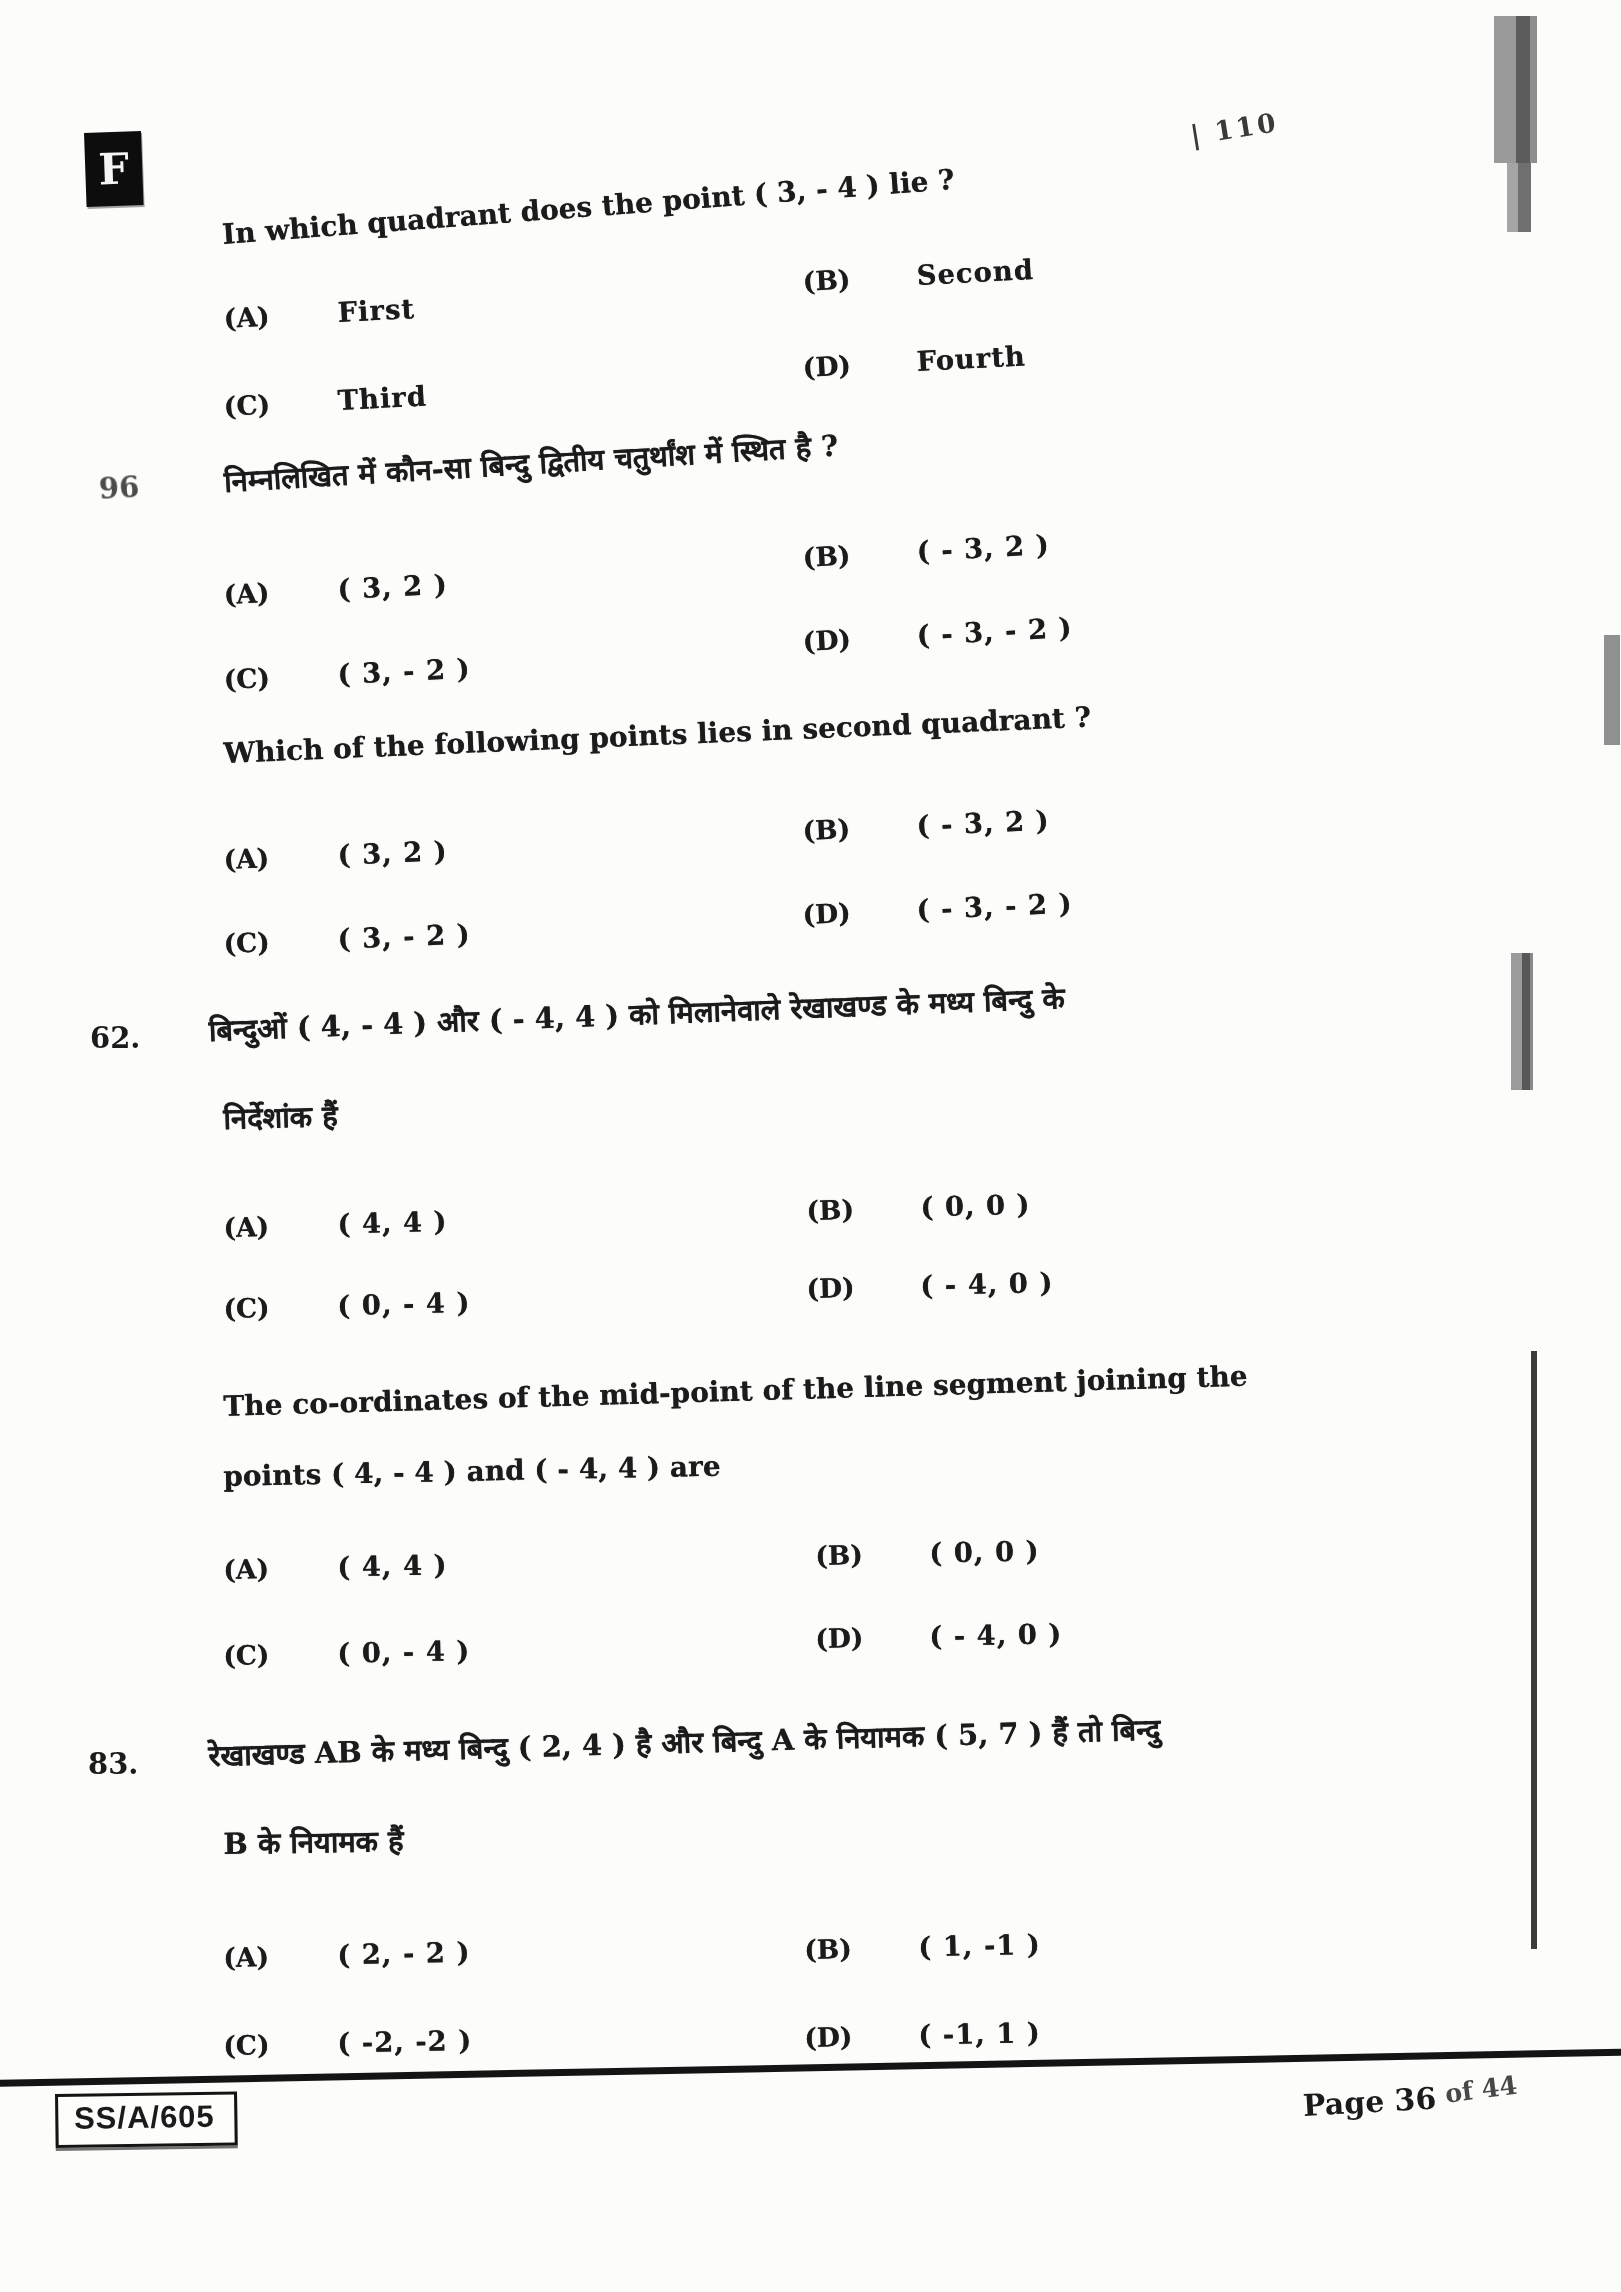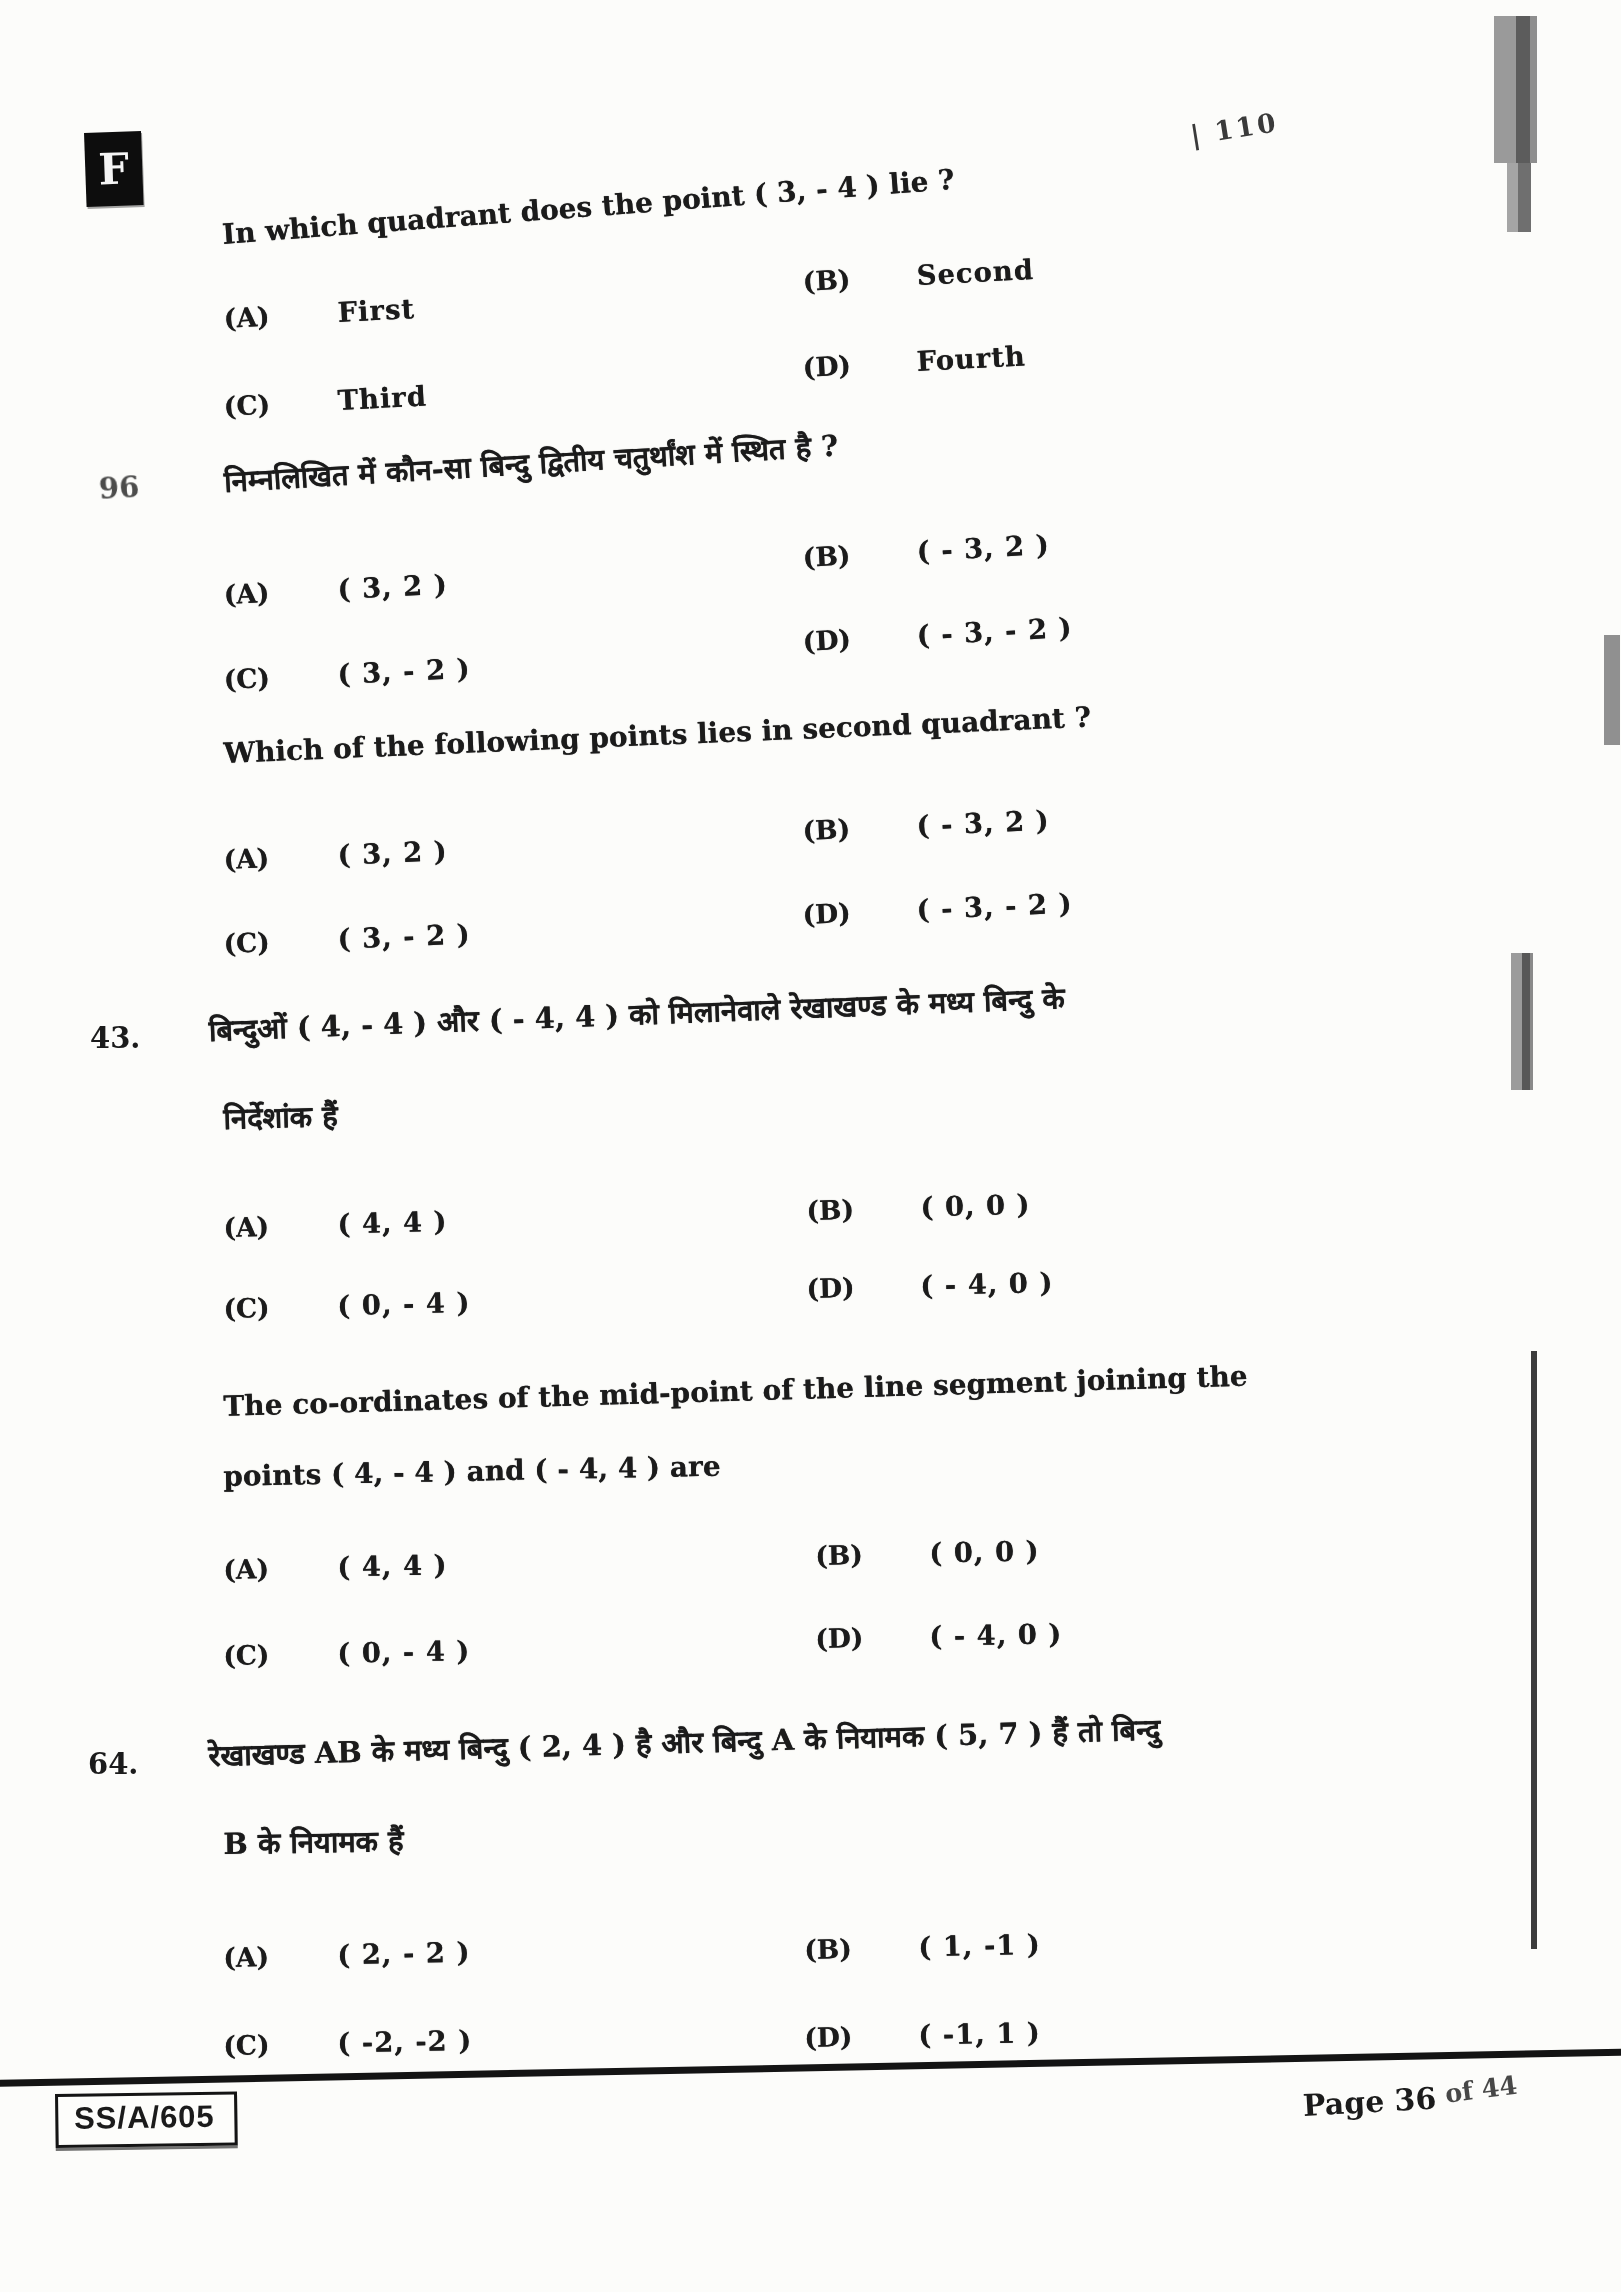--- a/index.html
+++ b/index.html
@@ -103,21 +103,21 @@
   </div>
   <div class="abs opt" style="left:223px;top:927px;transform:rotate(-2.2deg);">
     <span class="olabel">(C)</span>
     <span class="oval">( 3, - 2 )</span>
   </div>
   <div class="abs opt" style="left:802px;top:898px;transform:rotate(-2.4deg);">
     <span class="olabel">(D)</span>
     <span class="oval">( - 3, - 2 )</span>
   </div>
 
-  <div class="abs qnum" style="left:90px;top:1021px;">43.</div>
+  <div class="abs qnum" style="left:90px;top:1021px;">62.</div>
   <div class="abs ink hindi" style="left:208px;top:1010px;transform:rotate(-2.2deg);">बिन्दुओं ( 4, - 4 ) और ( - 4, 4 ) को मिलानेवाले रेखाखण्ड के मध्य बिन्दु के</div>
   <div class="abs ink hindi" style="left:223px;top:1098px;transform:rotate(-1.6deg);">निर्देशांक हैं</div>
   <div class="abs opt" style="left:223px;top:1211px;transform:rotate(-1.6deg);">
     <span class="olabel">(A)</span>
     <span class="oval">( 4, 4 )</span>
   </div>
   <div class="abs opt" style="left:806px;top:1194px;transform:rotate(-1.6deg);">
     <span class="olabel">(B)</span>
     <span class="oval">( 0, 0 )</span>
   </div>
@@ -142,21 +142,21 @@
   </div>
   <div class="abs opt" style="left:223px;top:1639px;transform:rotate(-1.1deg);">
     <span class="olabel">(C)</span>
     <span class="oval">( 0, - 4 )</span>
   </div>
   <div class="abs opt" style="left:815px;top:1622px;transform:rotate(-1.1deg);">
     <span class="olabel">(D)</span>
     <span class="oval">( - 4, 0 )</span>
   </div>
 
-  <div class="abs qnum" style="left:88px;top:1747px;">64.</div>
+  <div class="abs qnum" style="left:88px;top:1747px;">83.</div>
   <div class="abs ink hindi" style="left:208px;top:1735px;transform:rotate(-1.6deg);">रेखाखण्ड AB के मध्य बिन्दु ( 2, 4 ) है और बिन्दु A के नियामक ( 5, 7 ) हैं तो बिन्दु</div>
   <div class="abs ink hindi" style="left:223px;top:1823px;transform:rotate(-1deg);">B के नियामक हैं</div>
   <div class="abs opt" style="left:223px;top:1941px;transform:rotate(-1.3deg);">
     <span class="olabel">(A)</span>
     <span class="oval">( 2, - 2 )</span>
   </div>
   <div class="abs opt" style="left:804px;top:1933px;transform:rotate(-1.3deg);">
     <span class="olabel">(B)</span>
     <span class="oval">( 1, -1 )</span>
   </div>

